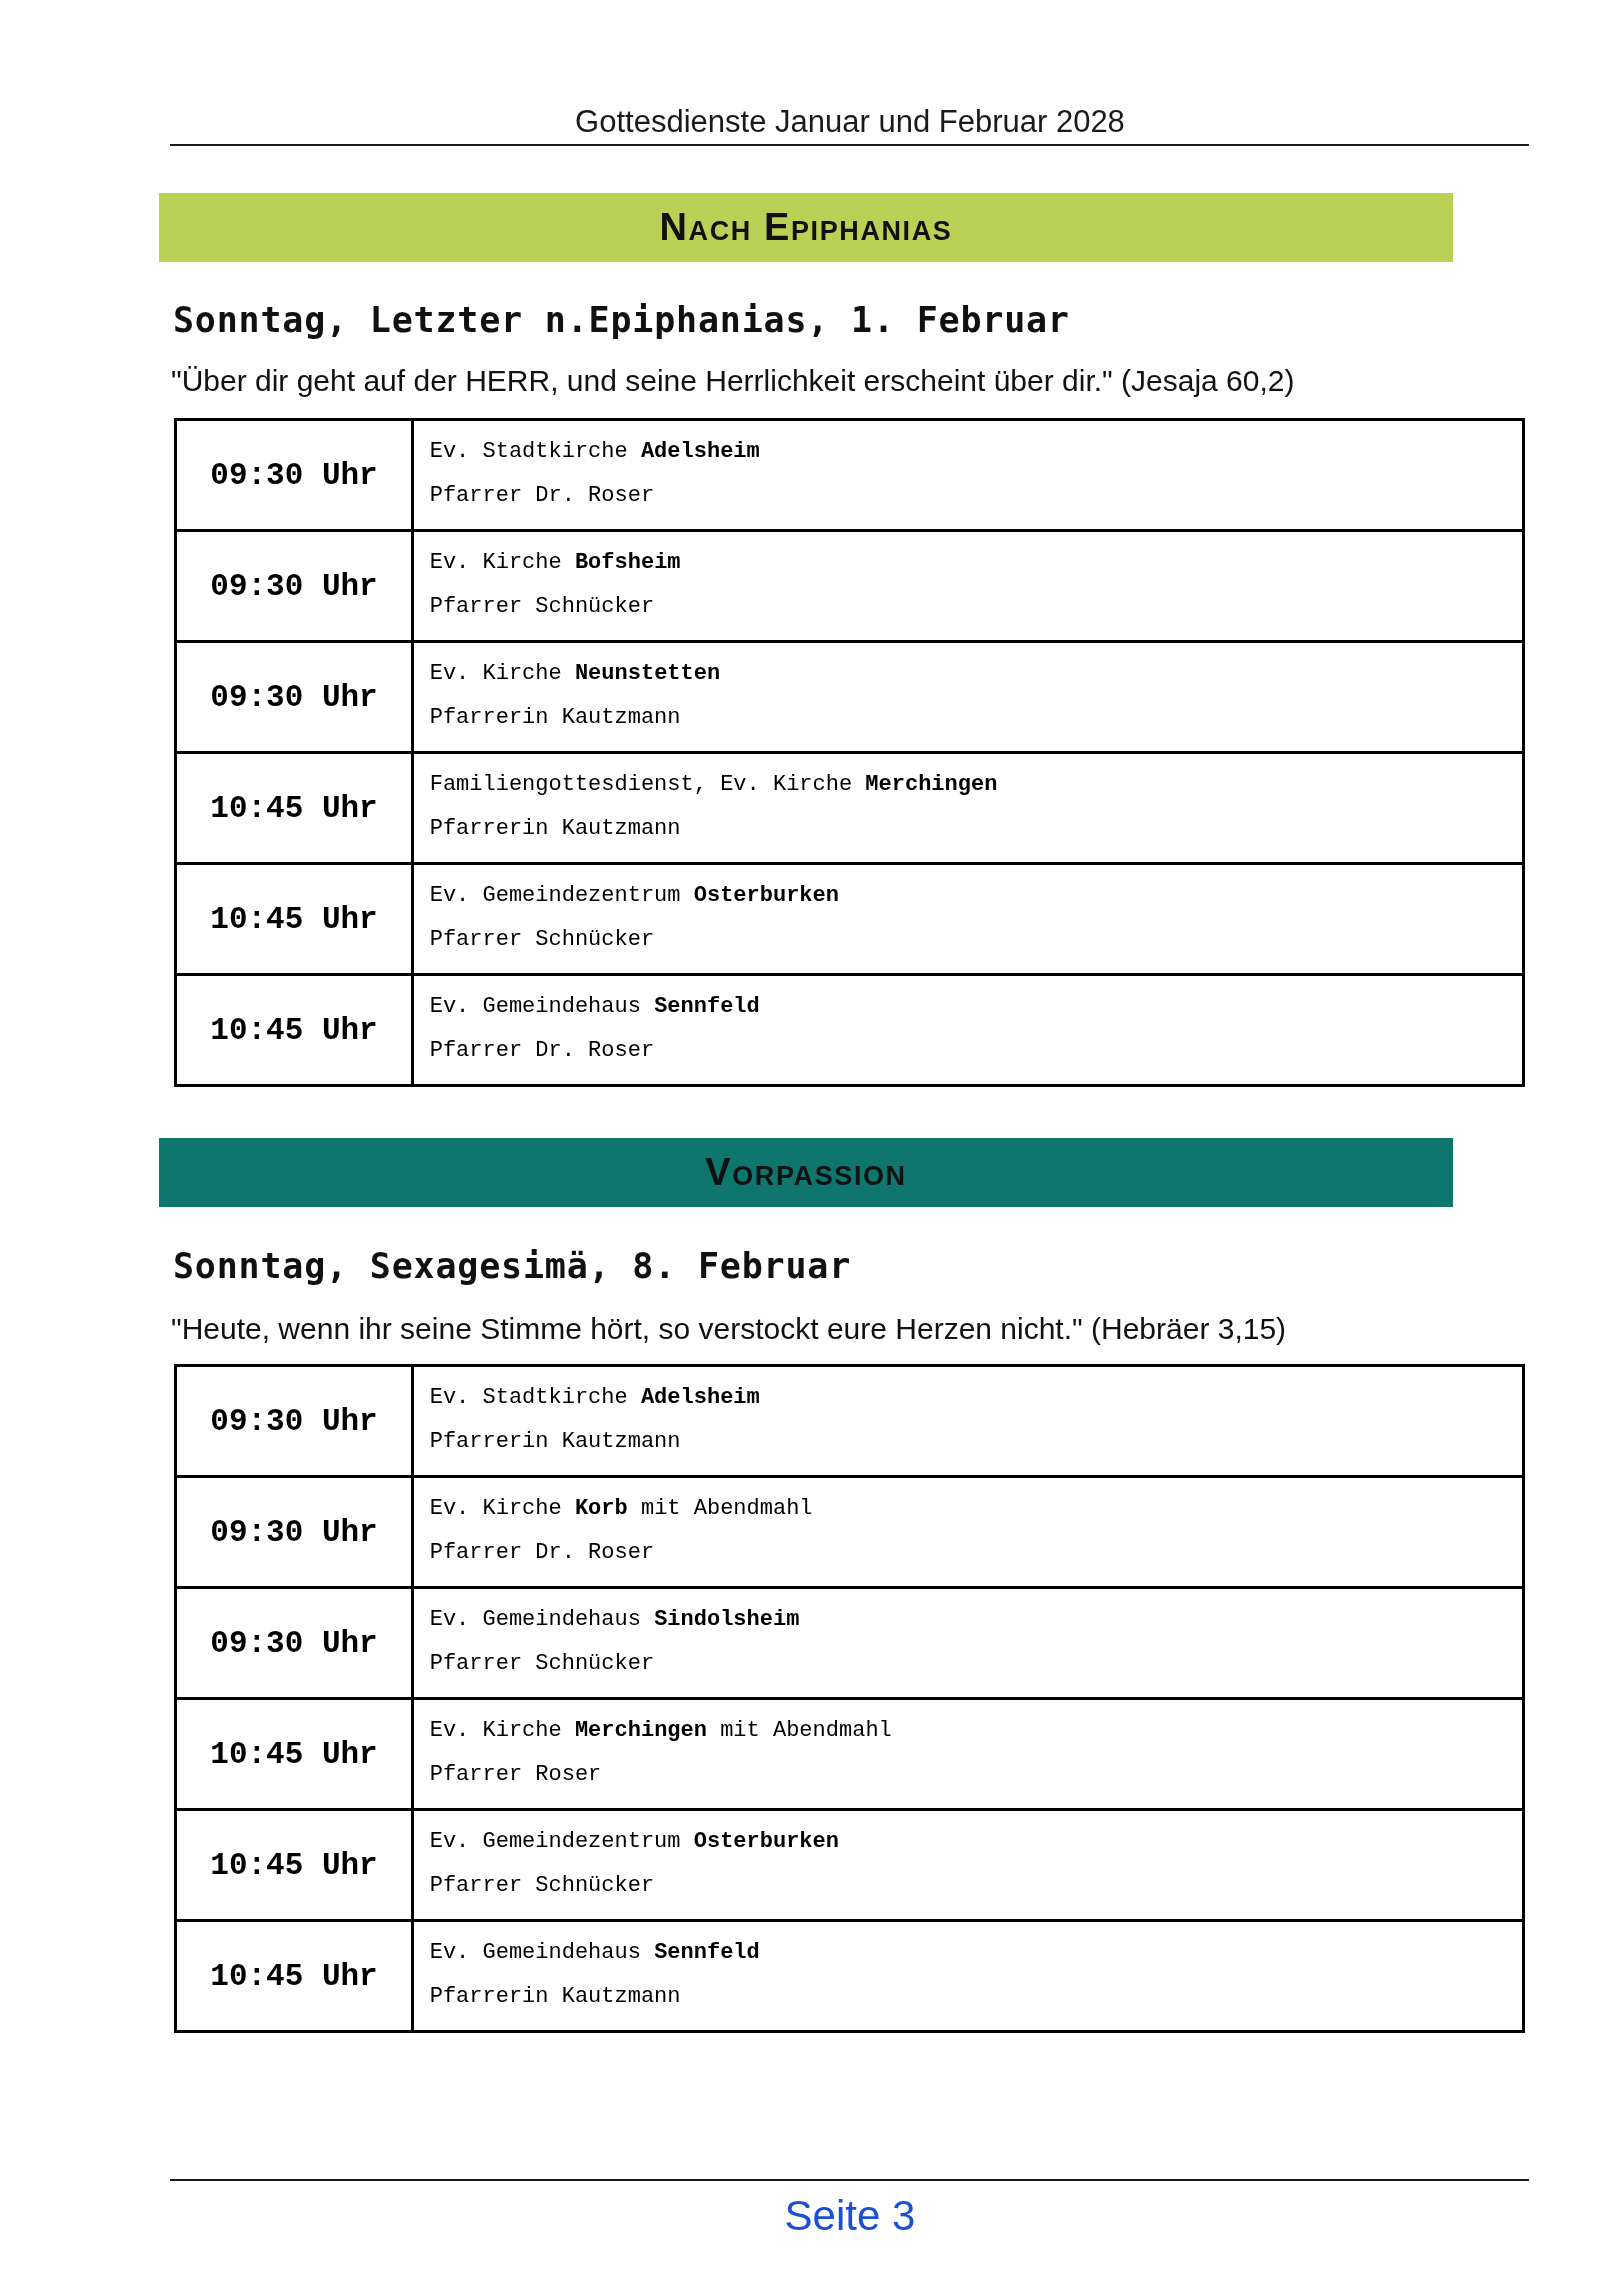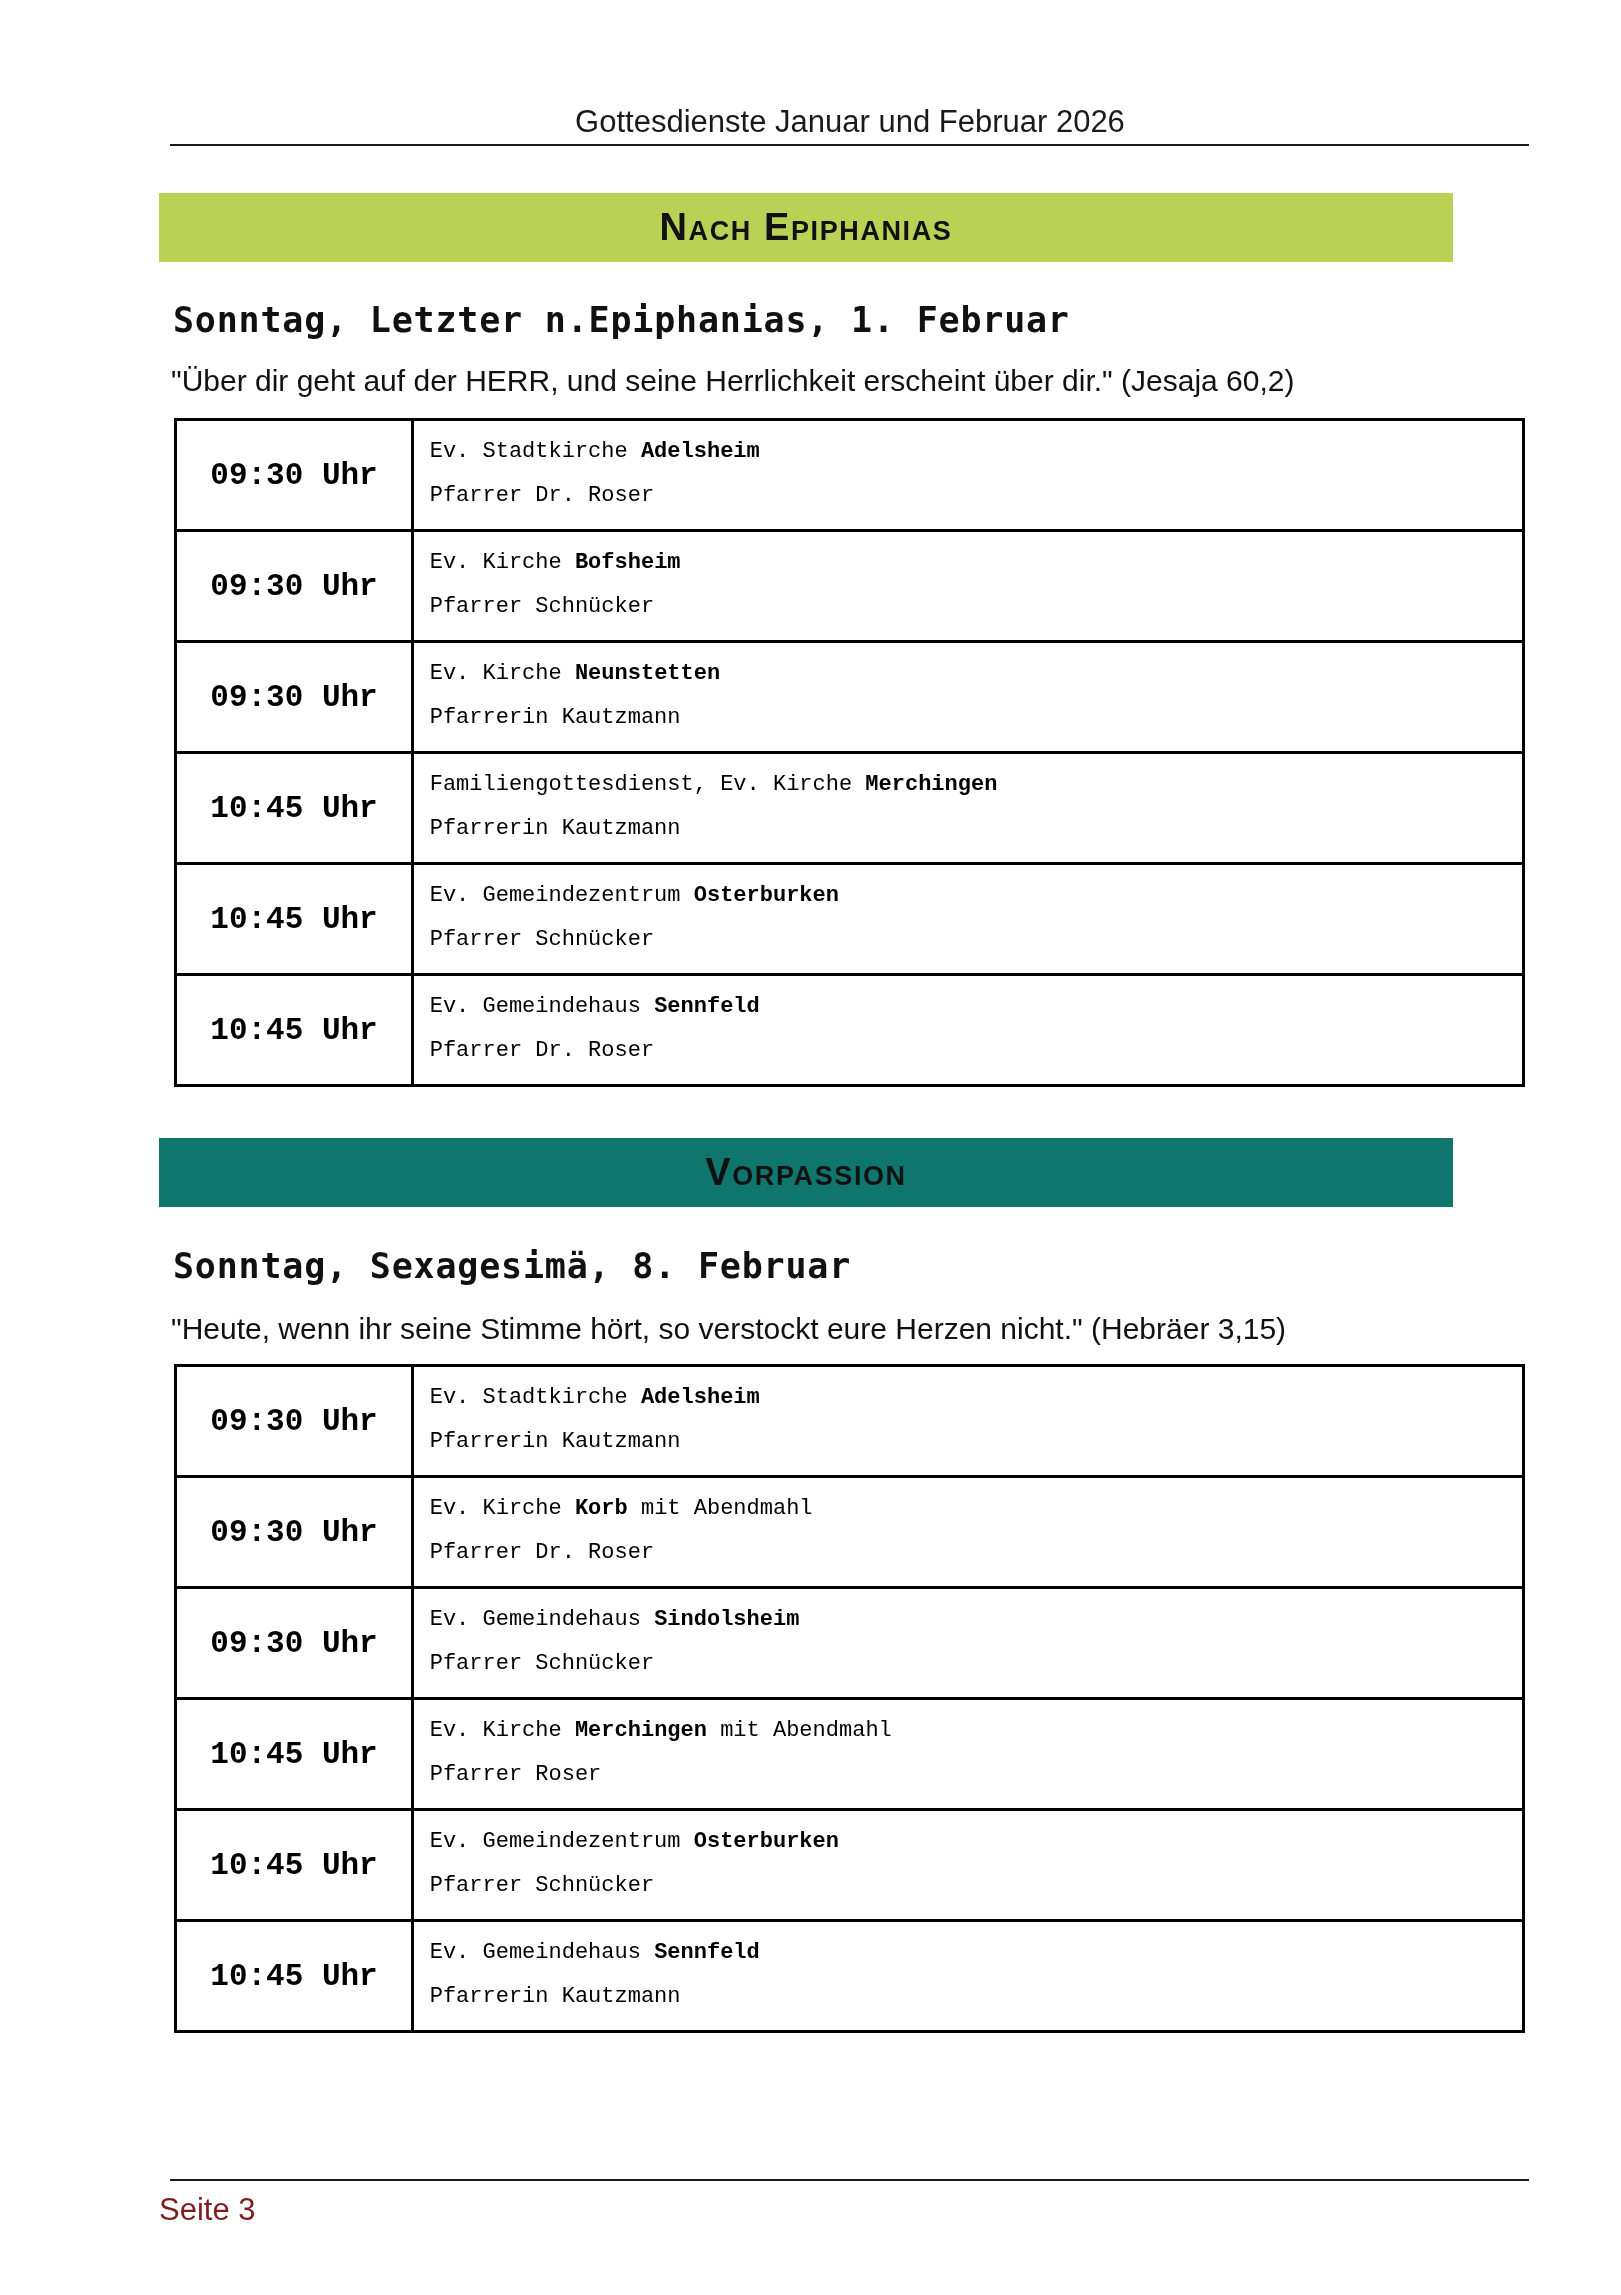--- a/index.html
+++ b/index.html
@@ -73,29 +73,30 @@
     vertical-align:top;
     padding:8.6px 7.9px 0 15.7px;
     font-size:22px;
     line-height:44px;
   }
   .svc-table tr{height:111px;}
   .loc-name{font-weight:bold;}
   
   .footer-label{
     left:159px;width:1382px;top:2192px;
-    font-size:31px;color:#7f1d1d;
+    text-align:center;
+    font-size:42px;color:#1d4ed8;
   }
 </style>
 </head>
 <body>
 
 <div class="sheet">
 
-  <div class="abs header-title">Gottesdienste Januar und Februar 2026</div>
+  <div class="abs header-title">Gottesdienste Januar und Februar 2028</div>
   <div class="abs rule" style="top:144px;"></div>
 
   <div class="abs banner" style="top: 193px; background: rgb(187, 209, 85);">
     <span class="banner-label">Nach Epiphanias</span>
   </div>
   <div class="abs date-heading" style="top:301px;">Sonntag, Letzter n.Epiphanias, 1. Februar</div>
   <div class="abs quote" style="top:363px;">"Über dir geht auf der HERR, und seine Herrlichkeit erscheint über dir." (Jesaja 60,2)</div>
 
   <table class="abs svc-table" style="top:418px;">
     <tbody>

